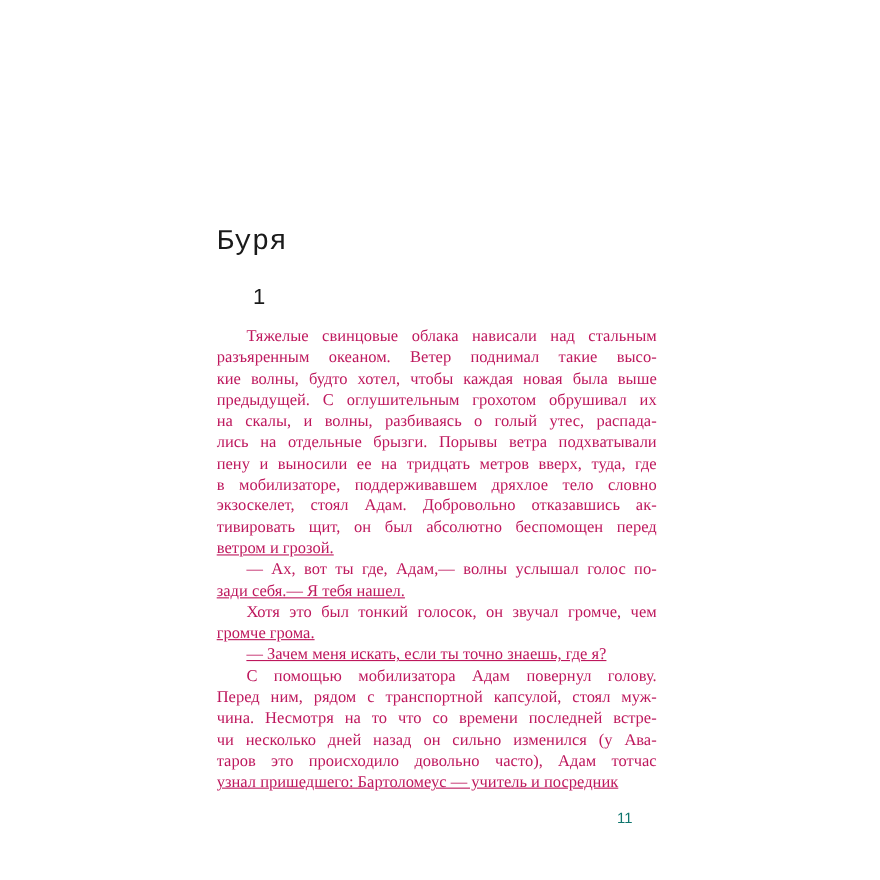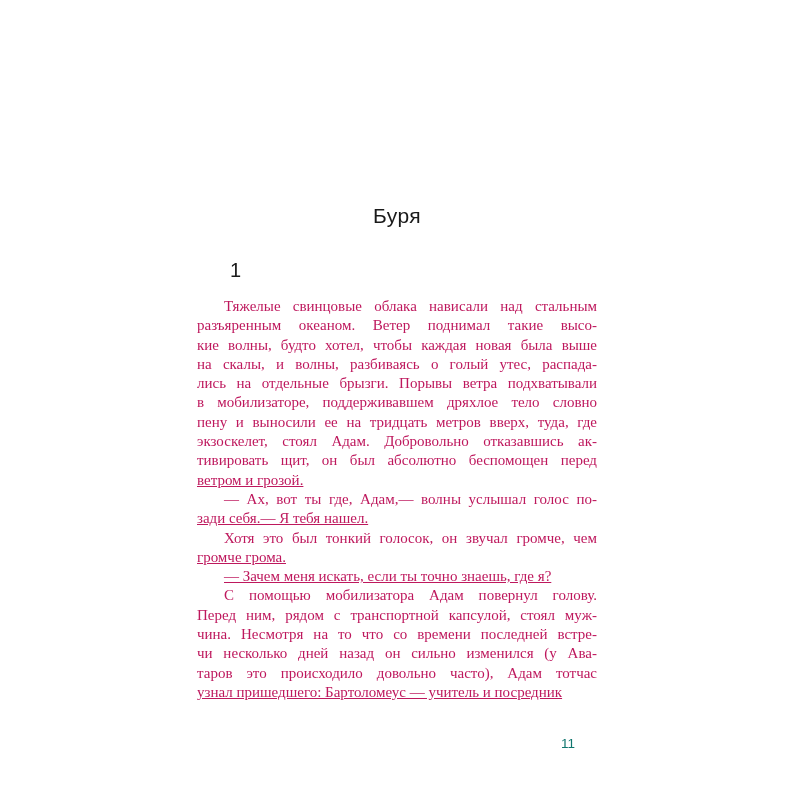--- a/index.html
+++ b/index.html
@@ -10,23 +10,22 @@
     background: #ffffff;
     font-family: "Liberation Serif", serif;
     color: #1c1c1c;
     overflow: hidden;
   }
   .chapter-title {
     position: absolute;
     top: 204px;
     left: 197px;
     width: 400px;
-    text-align: center;
-    font-family: Liberation Sans, sans-serif;
-    font-size: 21px;
+    font-family: Liberation Mono, monospace;
+    font-size: 26px;
     font-weight: 400;
     letter-spacing: 0.4px;
     color: #1a1a1a;
   }
   .section-number {
     position: absolute;
     top: 259px;
     left: 230px;
     font-family: "Liberation Sans", sans-serif;
     font-size: 20px;
@@ -67,24 +66,25 @@
   <div class="chapter-title">Буря</div>
 
   <div class="section-number">1</div>
 
   <div class="body-text">
 
     <div class="para">
       <div class="line first">Тяжелые свинцовые облака нависали над стальным</div>
       <div class="line">разъяренным океаном. Ветер поднимал такие высо-</div>
       <div class="line">кие волны, будто хотел, чтобы каждая новая была выше</div>
+      <div class="line">предыдущей. С оглушительным грохотом обрушивал их</div>
       <div class="line">на скалы, и волны, разбиваясь о голый утес, распада-</div>
       <div class="line">лись на отдельные брызги. Порывы ветра подхватывали</div>
+      <div class="line">пену и выносили ее на тридцать метров вверх, туда, где</div>
       <div class="line">в мобилизаторе, поддерживавшем дряхлое тело словно</div>
-      <div class="line">пену и выносили ее на тридцать метров вверх, туда, где</div>
       <div class="line">экзоскелет, стоял Адам. Добровольно отказавшись ак-</div>
       <div class="line">тивировать щит, он был абсолютно беспомощен перед</div>
       <div class="line last">ветром и грозой.</div>
     </div>
 
     <div class="para">
       <div class="line first">— Ах, вот ты где, Адам,— волны услышал голос по-</div>
       <div class="line last">зади себя.— Я тебя нашел.</div>
     </div>
 

